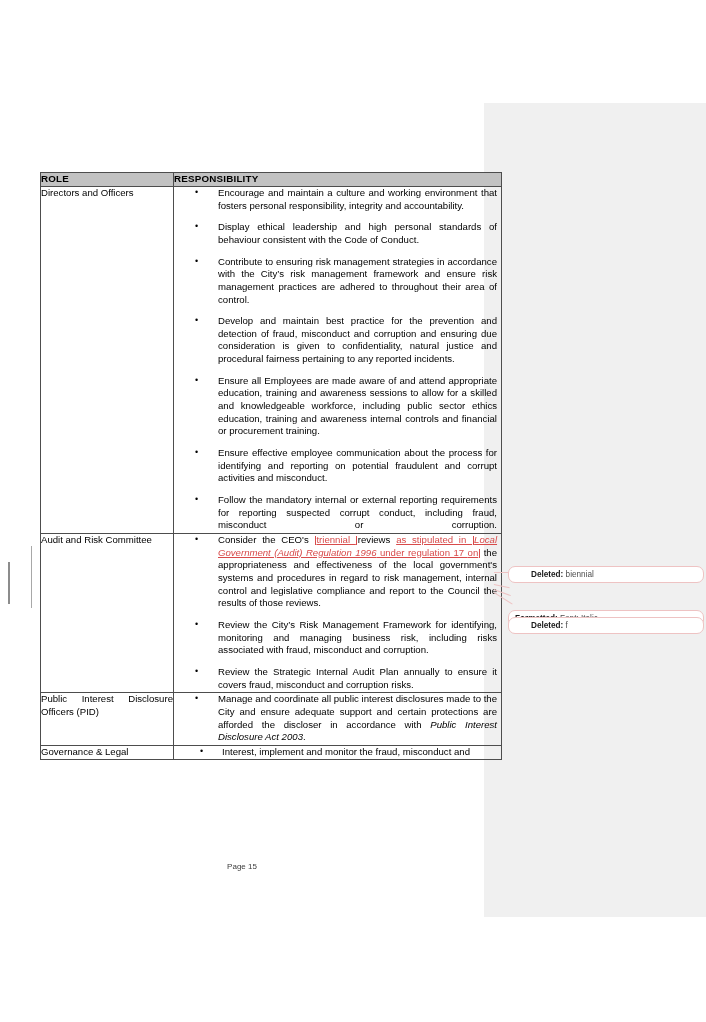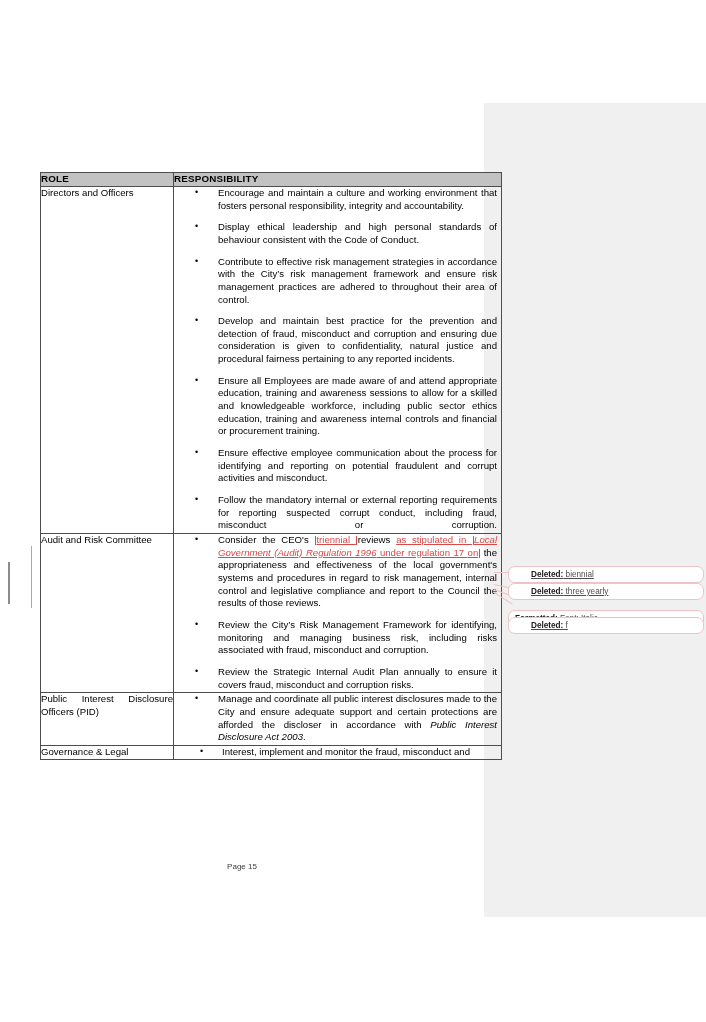--- a/index.html
+++ b/index.html
@@ -155,21 +155,20 @@
     height: 17px;
     box-sizing: border-box;
     border: 1px solid #eec3c3;
     border-radius: 7px;
     background: #ffffff;
     font-size: 8.2px;
     line-height: 15px;
     color: #4d4d4d;
     white-space: nowrap;
     overflow: hidden;
-    text-decoration: underline;
   }
   .balloon .b-label {
     font-weight: bold;
     color: #1a1a1a;
   }
   .balloon .b-text { color: #4d4d4d; }
   .balloon .b-inner { padding-left: 22px; }
   .balloon .b-inner.flush { padding-left: 6px; }
 
   
@@ -221,21 +220,21 @@
             <li>
               <span class="bullet-glyph">•</span>
               <span>Encourage and maintain a culture and working environment that fosters personal responsibility, integrity and accountability.</span>
             </li>
             <li>
               <span class="bullet-glyph">•</span>
               <span>Display ethical leadership and high personal standards of behaviour consistent with the Code of Conduct.</span>
             </li>
             <li>
               <span class="bullet-glyph">•</span>
-              <span>Contribute to effective risk management strategies in accordance with the City’s risk management framework and ensure risk management practices are adhered to throughout their area of control.</span>
+              <span>Contribute to ensuring risk management strategies in accordance with the City’s risk management framework and ensure risk management practices are adhered to throughout their area of control.</span>
             </li>
             <li>
               <span class="bullet-glyph">•</span>
               <span>Develop and maintain best practice for the prevention and detection of fraud, misconduct and corruption and ensuring due consideration is given to confidentiality, natural justice and procedural fairness pertaining to any reported incidents.</span>
             </li>
             <li>
               <span class="bullet-glyph">•</span>
               <span>Ensure all Employees are made aware of and attend appropriate education, training and awareness sessions to allow for a skilled and knowledgeable workforce, including public sector ethics education, training and awareness internal controls and financial or procurement training.</span>
             </li>
             <li>
@@ -297,23 +296,20 @@
 
   <div class="leader" style="left:494px; top:572px; width:16px;"></div>
   <div class="leader" style="left:494px; top:584px; width:16px; transform: rotate(12deg);"></div>
   <div class="leader" style="left:494px; top:589px; width:18px; transform: rotate(20deg);"></div>
   <div class="leader" style="left:494px; top:592px; width:22px; transform: rotate(32deg);"></div>
 
   <div class="balloon" style="top:566px;">
     <span class="b-inner"><span class="b-label">Deleted:</span><span class="b-text"> biennial</span></span>
   </div>
 
-  <div class="balloon" style="top:583px;">
-    <span class="b-inner"><span class="b-label">Deleted:</span><span class="b-text"> three yearly</span></span>
-  </div>
 
   <div class="balloon" style="top:600px;margin-top:10px;">
     <span class="b-inner flush"><span class="b-label">Formatted:</span><span class="b-text"> Font: Italic</span></span>
   </div>
 
   <div class="balloon" style="top:617px;">
     <span class="b-inner"><span class="b-label">Deleted:</span><span class="b-text"> f</span></span>
   </div>
 
   <div id="page-footer">

